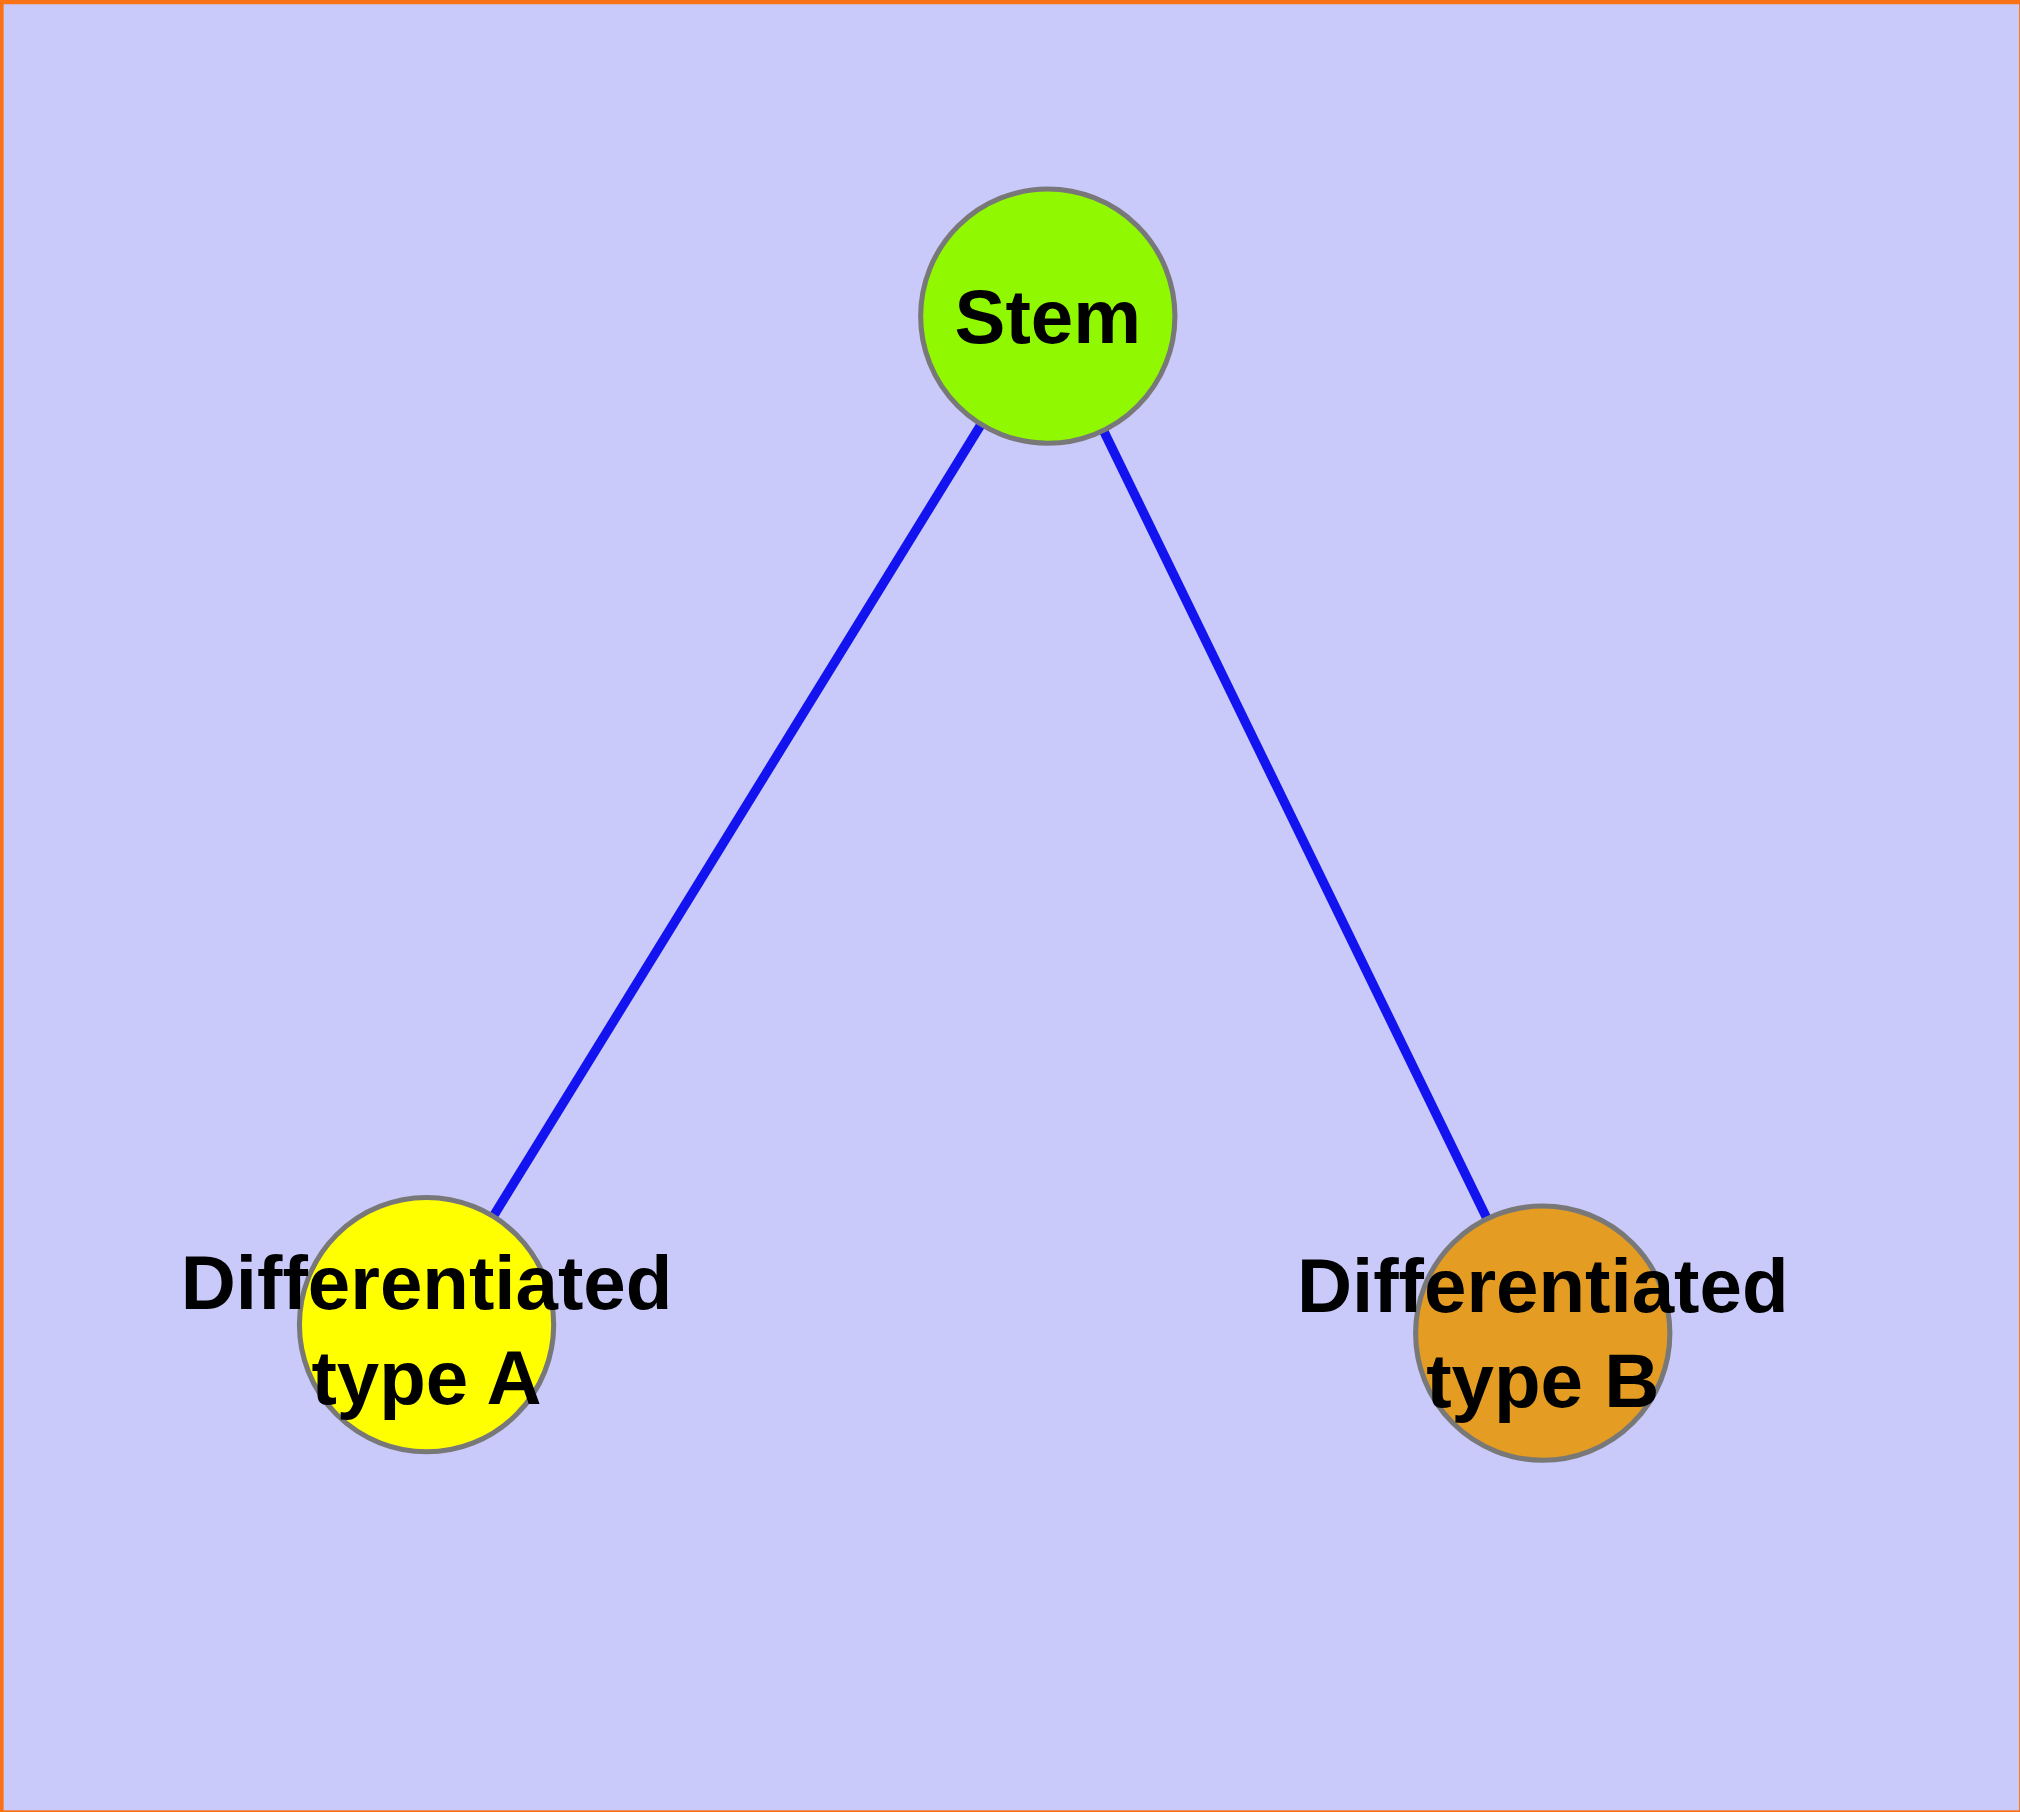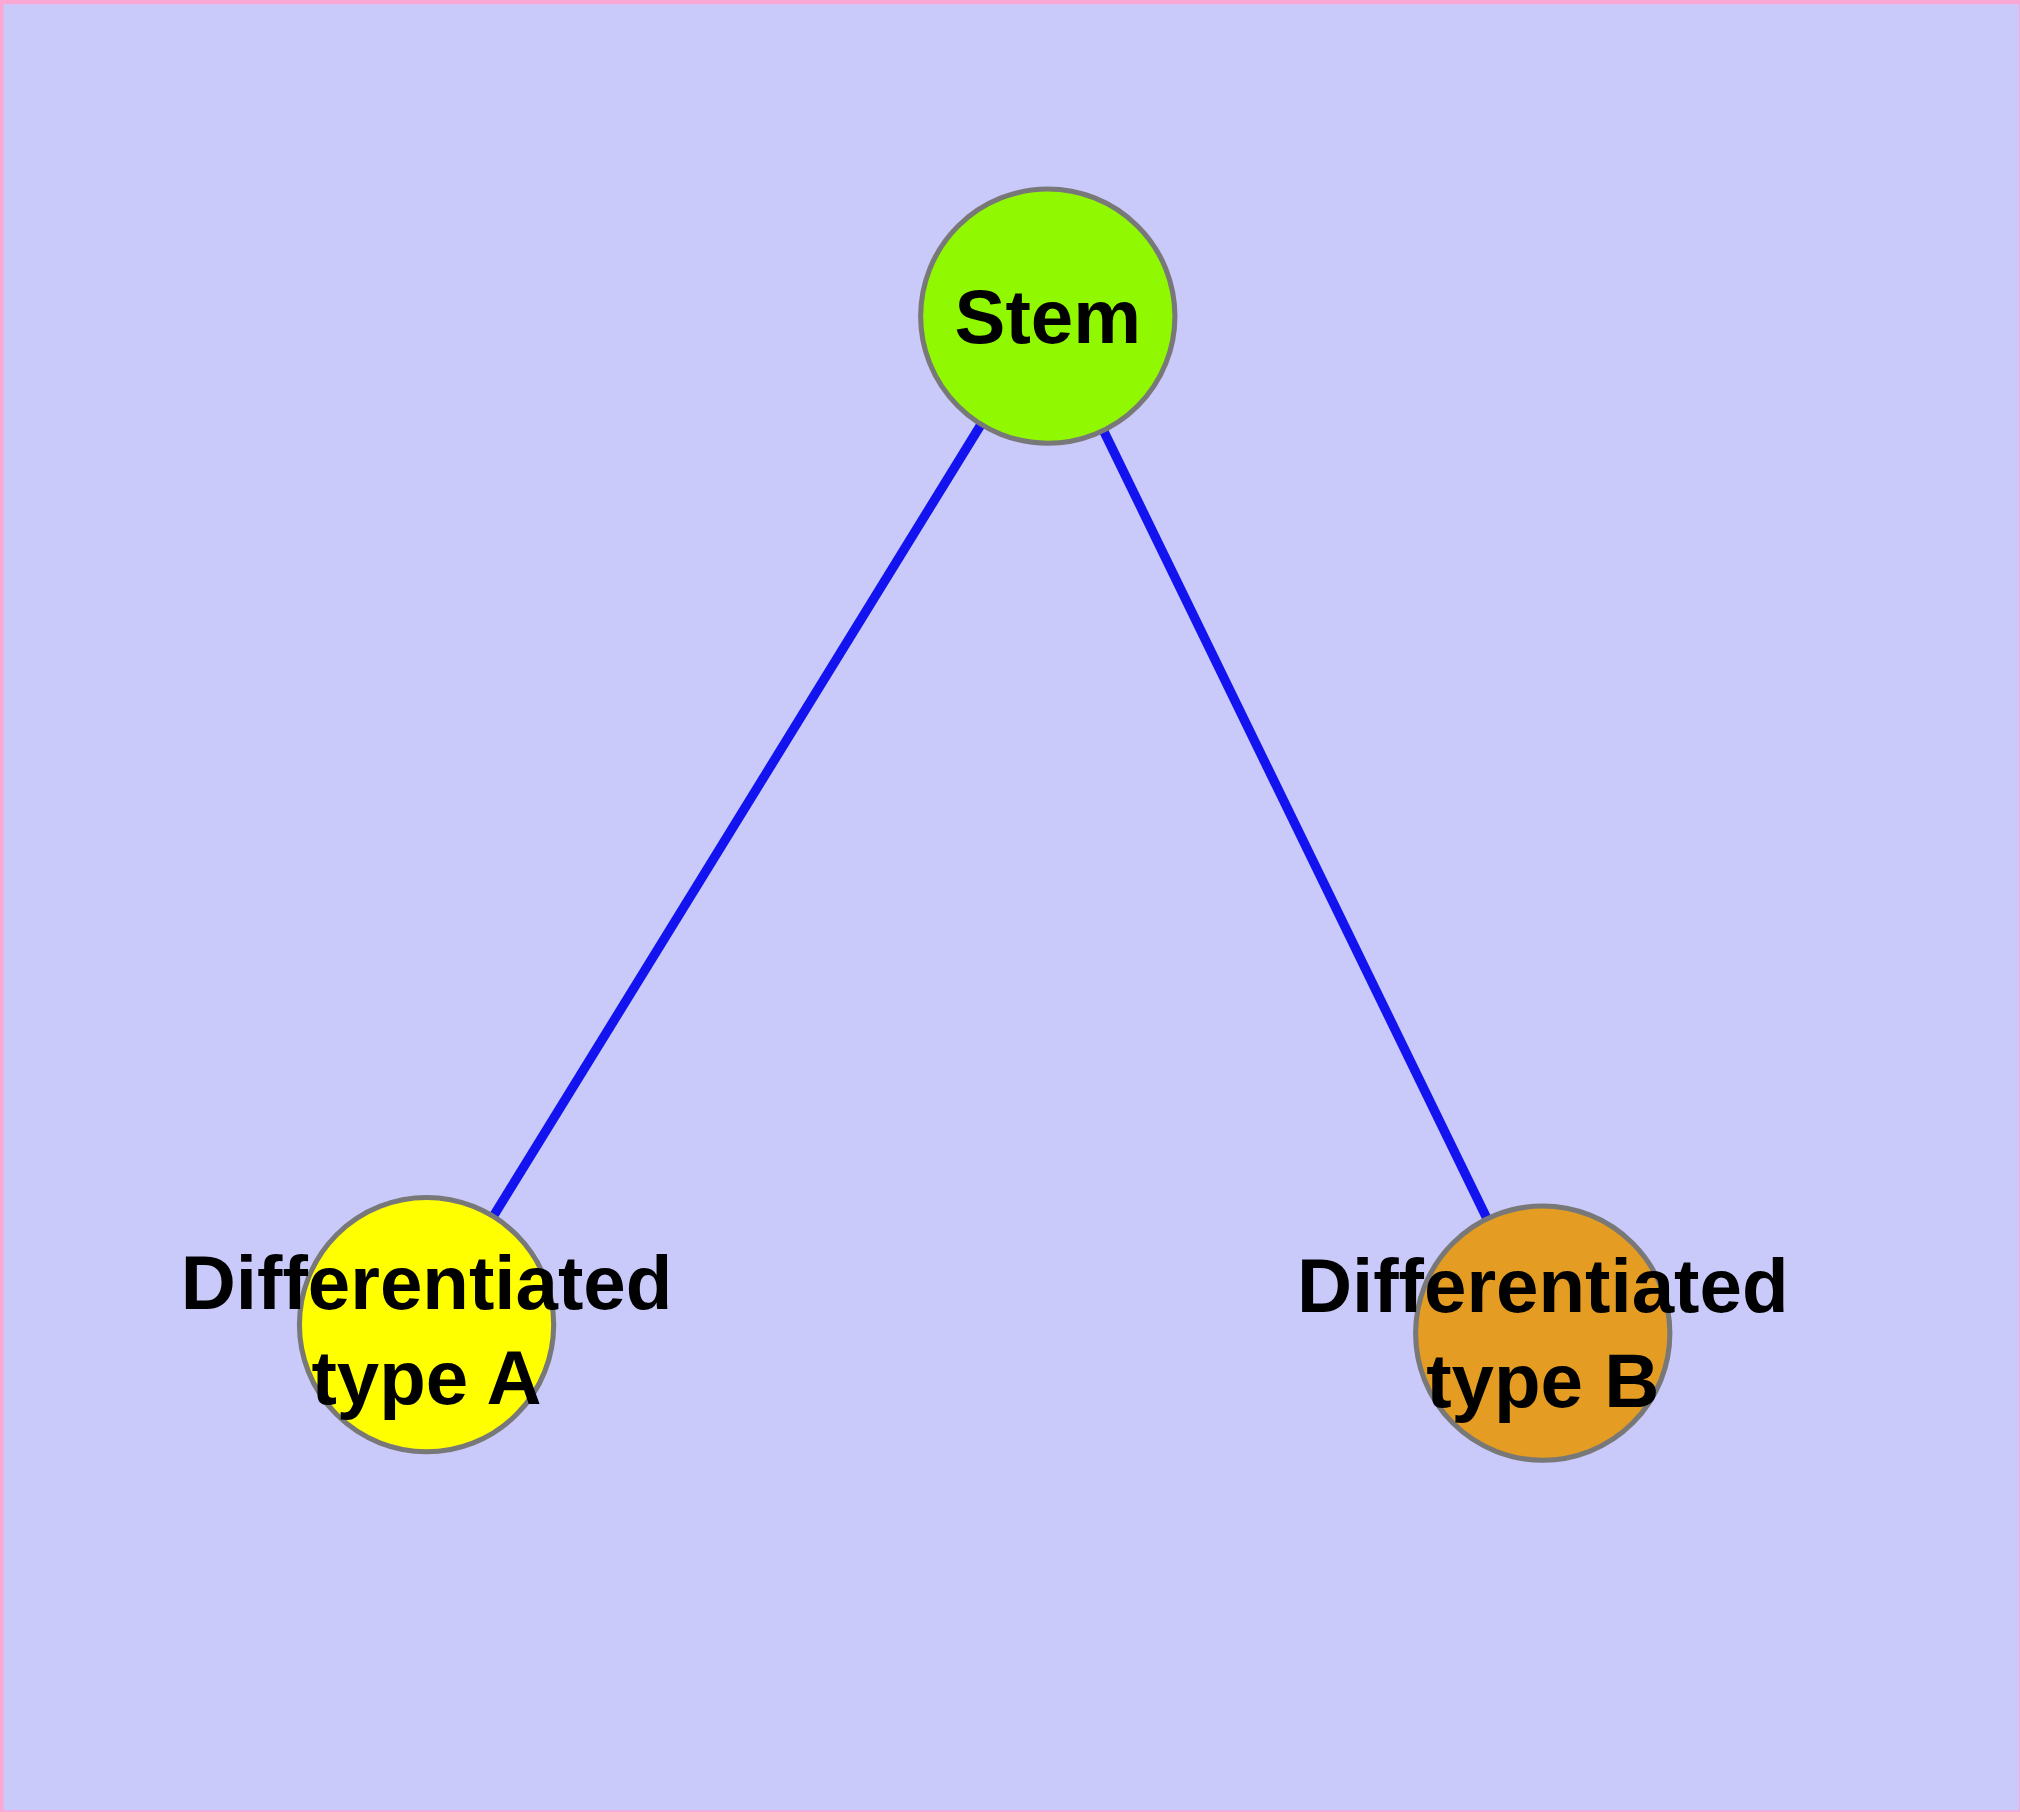--- a/index.html
+++ b/index.html
@@ -4,21 +4,21 @@
 <style>
   html, body {
     margin: 0;
     padding: 0;
     background: #ffffff;
   }
   .figure {
     position: relative;
     width: 2021px;
     height: 1812px;
-    background: #f9a8d4;
+    background: #f97316;
     overflow: hidden;
     font-family: "Liberation Sans", sans-serif;
   }
   svg {
     display: block;
     position: absolute;
     left: 0;
     top: 0;
   }
   .node-label {

